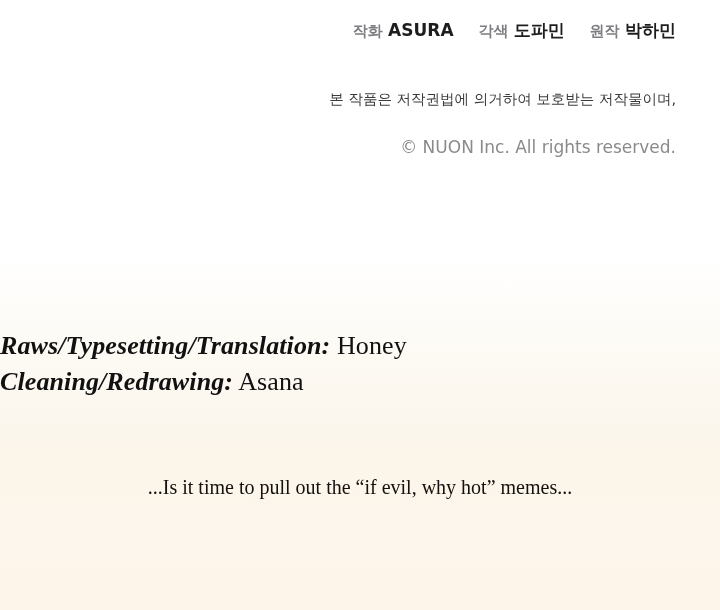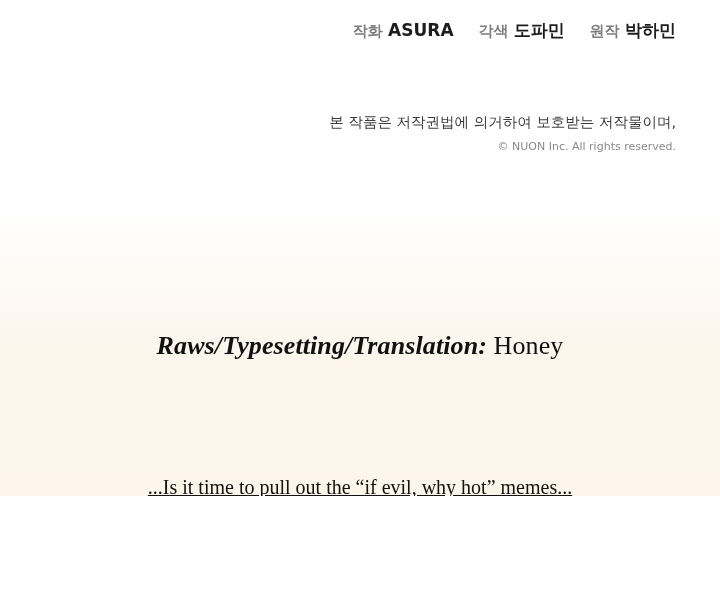--- a/index.html
+++ b/index.html
@@ -9,21 +9,21 @@
   body {
     width: 720px;
     height: 610px;
     background: #ffffff;
     font-family: "Liberation Serif", serif;
     overflow: hidden;
   }
   .page {
     position: relative;
     width: 720px;
-    height: 496px;
+    height: 610px;
     background: linear-gradient(180deg,
         #ffffff 0%,
         #ffffff 42%,
         #fdfaf4 58%,
         #fbf5ea 74%,
         #fdf6ec 88%,
         #fdf5e9 100%);
     overflow: hidden;
   }
 
@@ -61,41 +61,41 @@
     position: absolute;
     top: 88px;
     right: 44px;
     width: 600px;
     text-align: right;
     font-family: "DejaVu Sans", sans-serif;
     font-size: 14.5px;
     line-height: 22px;
     color: #3b3b3d;
   }
-  .notice div { white-space: nowrap; margin-top: 23px; }
+  .notice div { white-space: nowrap; }
 
   .copyright {
     position: absolute;
     top: 138px;
     right: 44px;
     width: 600px;
     text-align: right;
     font-family: "DejaVu Sans", sans-serif;
-    font-size: 11px;
+    font-size: 17px;
     line-height: 18px;
     color: #8a8a8d;
   }
 
   
   .staff {
     position: absolute;
     top: 328px;
     left: 0;
     width: 720px;
-    text-align: center;
+    text-align: left;
     color: #111111;
   }
   .staff-line {
     font-size: 26px;
     line-height: 36px;
     letter-spacing: 0.1px;
   }
   .staff-line .role {
     font-style: italic;
     font-weight: 700;
@@ -108,21 +108,20 @@
   
   .dialogue {
     position: absolute;
     top: 472px;
     left: 0;
     width: 720px;
     text-align: center;
     font-size: 20px;
     line-height: 30px;
     color: #14110f;
-    text-decoration: underline;
   }
 </style>
 </head>
 <body>
 
 <div class="page">
 
   <div class="credits">
     <div class="credit-line">
       <span class="lbl">작화</span>
@@ -140,17 +139,21 @@
     <div>본 작품은 저작권법에 의거하여 보호받는 저작물이며,</div>
   </div>
 
   <div class="copyright">© NUON Inc. All rights reserved.</div>
 
   <div class="staff">
     <div class="staff-line">
       <span class="role">Raws/Typesetting/Translation:</span>
       <span class="person">Honey</span>
     </div>
+    <div class="staff-line">
+      <span class="role">Cleaning/Redrawing:</span>
+      <span class="person">Asana</span>
+    </div>
   </div>
 
   <div class="dialogue">...Is it time to pull out the “if evil, why hot” memes...</div>
 
 </div>
 
 </body></html>

